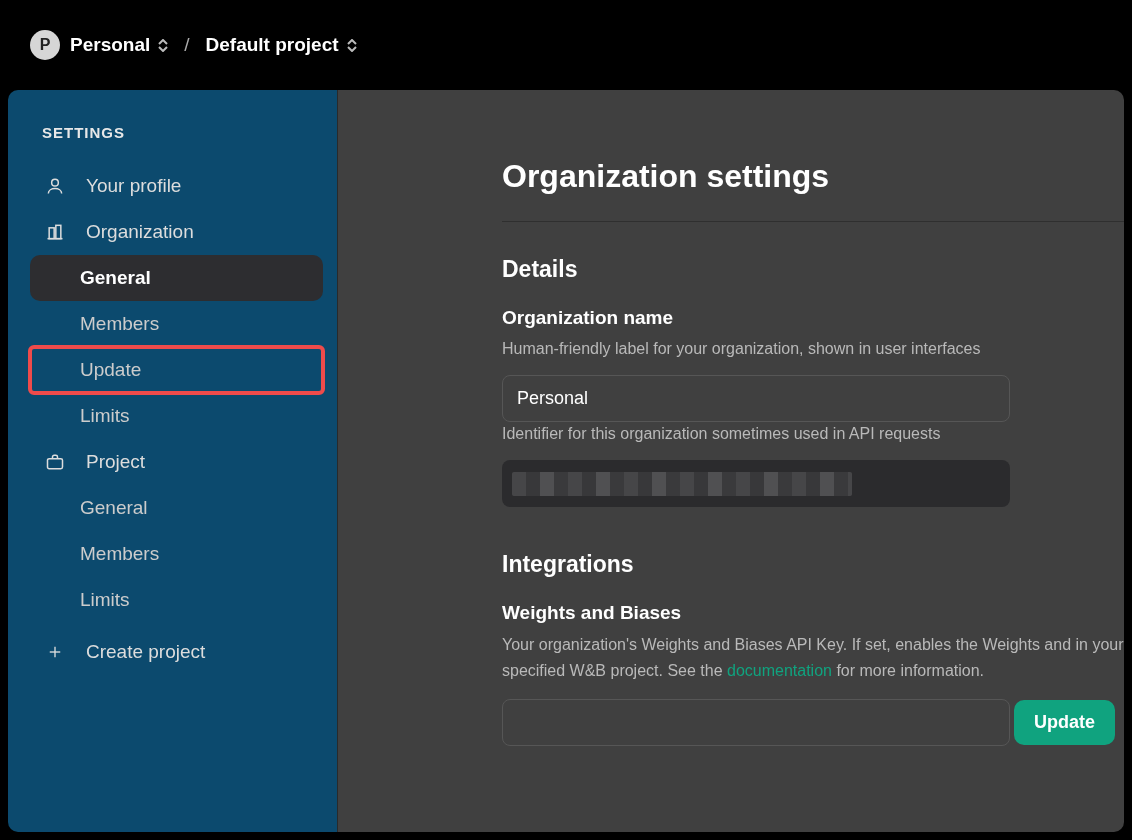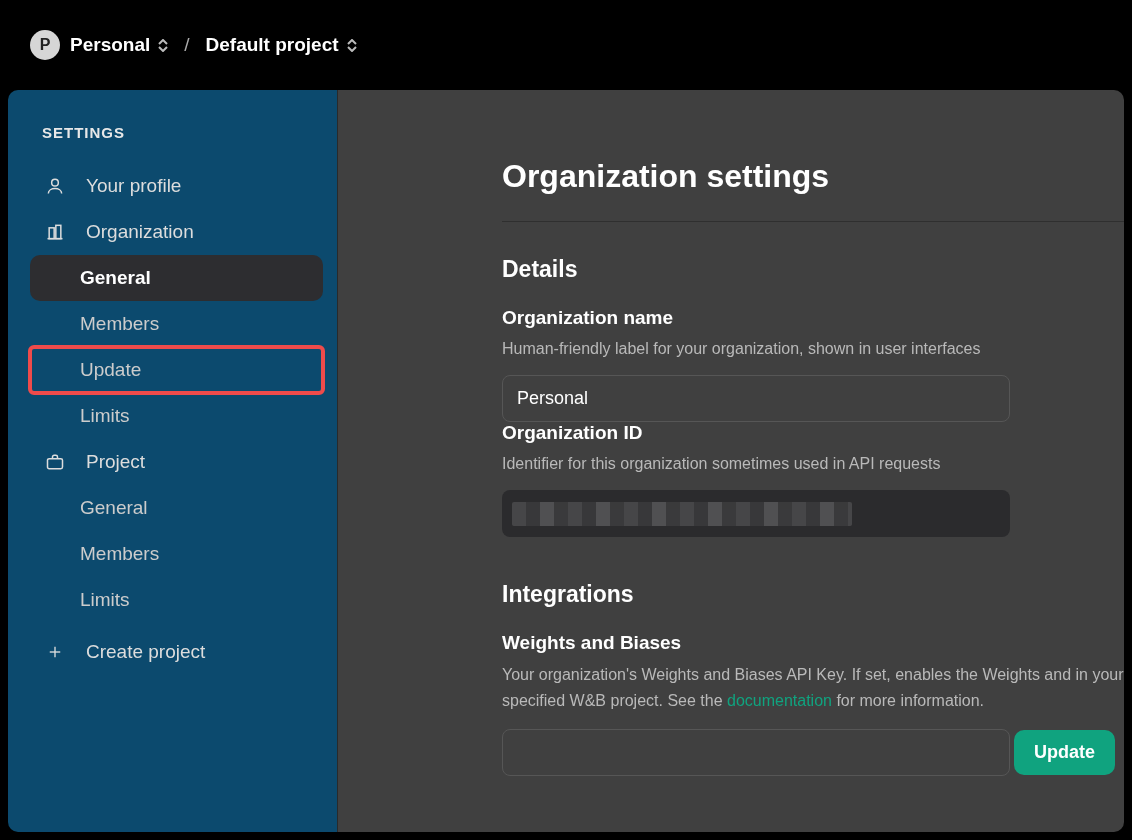--- a/index.html
+++ b/index.html
@@ -157,21 +157,20 @@
       <div class="section">
         <div class="section-title">Details</div>
 
         <div class="field-block">
           <div class="field-label">Organization name</div>
           <div class="field-desc">Human-friendly label for your organization, shown in user interfaces</div>
           <input class="input-box" value="Personal" style="">
         </div>
 
         <div class="field-block">
-          <div class="field-label">Organization ID</div>
           <div class="field-desc">Identifier for this organization sometimes used in API requests</div>
           <div class="input-readonly">
             <div class="blur-strip"></div>
           </div>
         </div>
       </div>
 
       <div class="section" style="padding-top:44px;">
         <div class="section-title">Integrations</div>
 

